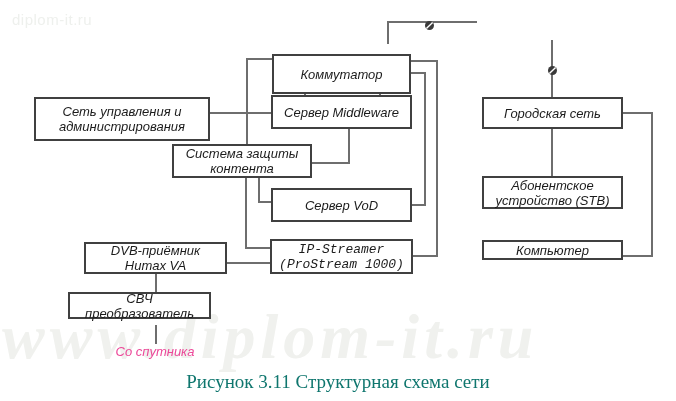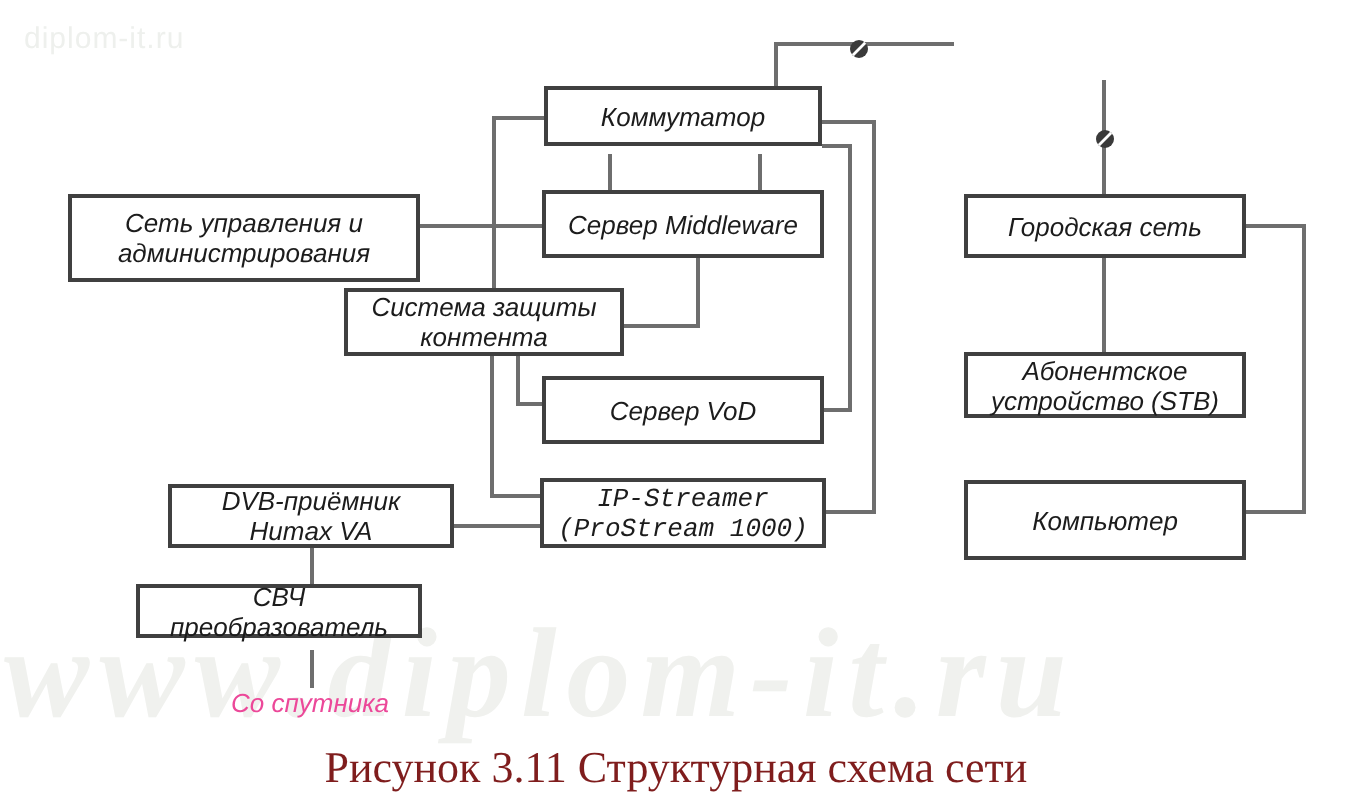--- a/index.html
+++ b/index.html
@@ -29,35 +29,35 @@
     padding:1px 4px;
   }
   .ln{position:absolute;background:#6e6e6e;z-index:1;}
   .mark{position:absolute;z-index:3;width:11px;height:11px;}
   .float-label{
     position:absolute;z-index:2;font-style:italic;font-size:13px;color:#ec4899;
     text-align:center;
   }
   .caption{
     position:absolute;left:0;top:371px;width:676px;text-align:center;
-    font-family:"Liberation Serif", serif;font-size:22px;color:#7f1d1d;
+    font-family:"Liberation Serif", serif;font-size:19px;color:#0f766e;
     z-index:3;
   }
   
   #node-yadro      {left:477px;top:6px;  width:143px;height:34px;}
-  #node-kommutator {left:272px;top:43px; width:139px;height:30px;}
+  #node-kommutator {left:272px;top:54px; width:139px;height:40px;}
   #node-set-upr    {left:34px; top:97px; width:176px;height:44px;}
   #node-middleware {left:271px;top:95px; width:141px;height:34px;}
   #node-gorodskaya {left:482px;top:97px; width:141px;height:32px;}
   #node-sistema    {left:172px;top:144px;width:140px;height:34px;}
   #node-abonent    {left:482px;top:176px;width:141px;height:33px;}
   #node-vod        {left:271px;top:188px;width:141px;height:34px;}
   #node-ipstreamer {left:270px;top:239px;width:143px;height:35px;font-family:Liberation Mono, monospace;}
   #node-dvb        {left:84px; top:242px;width:143px;height:32px;}
-  #node-computer   {left:482px;top:240px;width:141px;height:40px;}
+  #node-computer   {left:482px;top:240px;width:141px;height:20px;}
   #node-svch       {left:68px; top:292px;width:143px;height:27px;}
   #label-sputnik   {left:95px; top:344px;width:120px;}
 </style>
 </head>
 <body>
 
 <div class="wm-small">diplom-it.ru</div>
 <div class="wm-large">www.diplom-it.ru</div>
 
 <div class="diagram">

